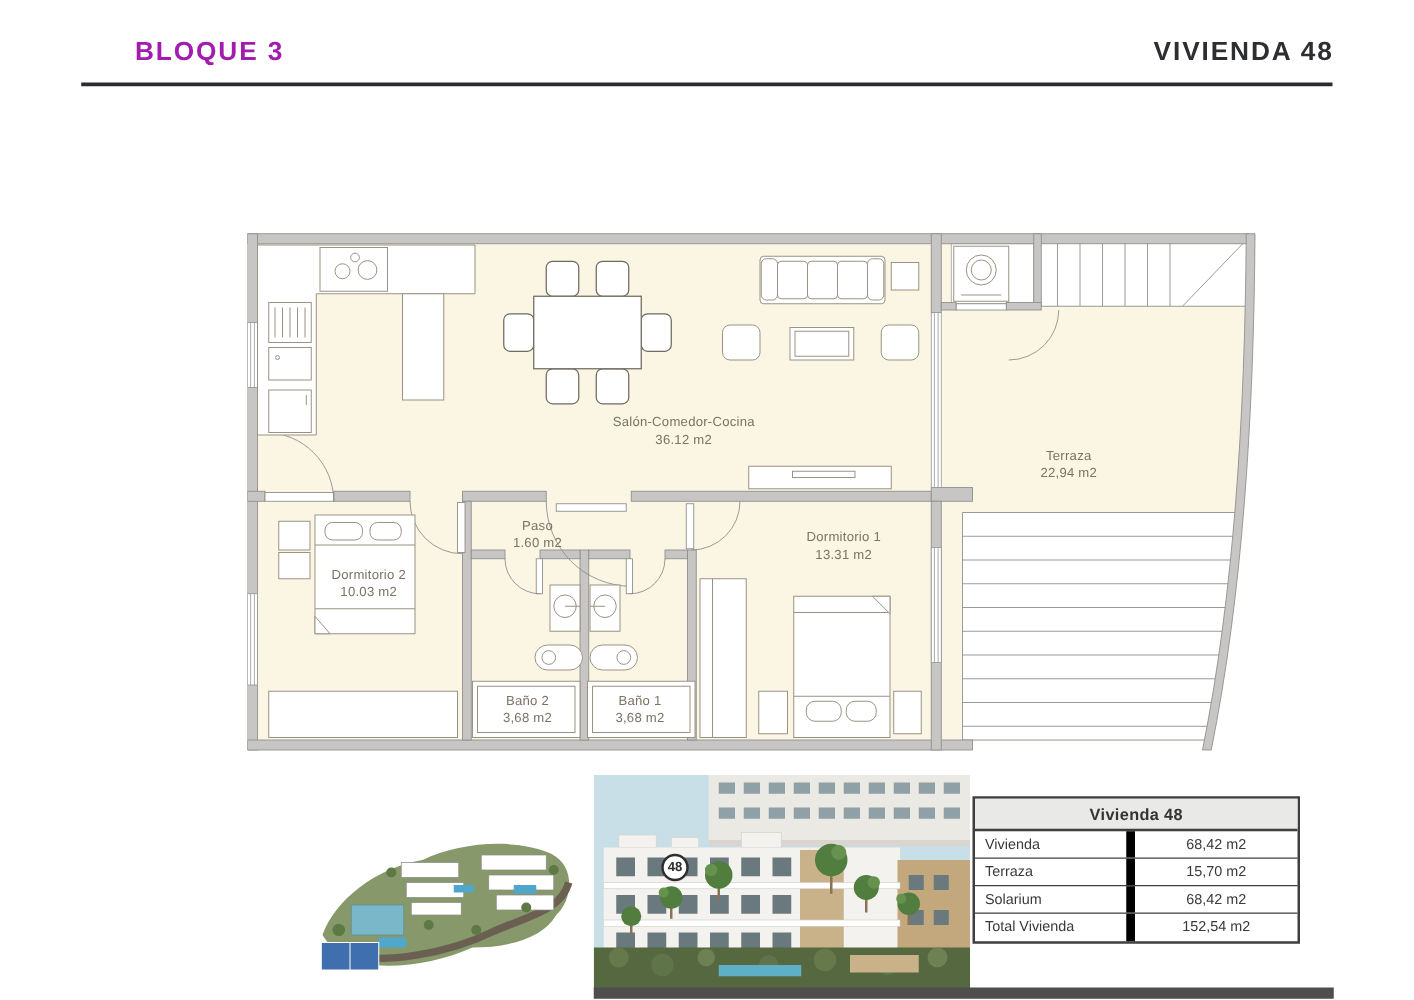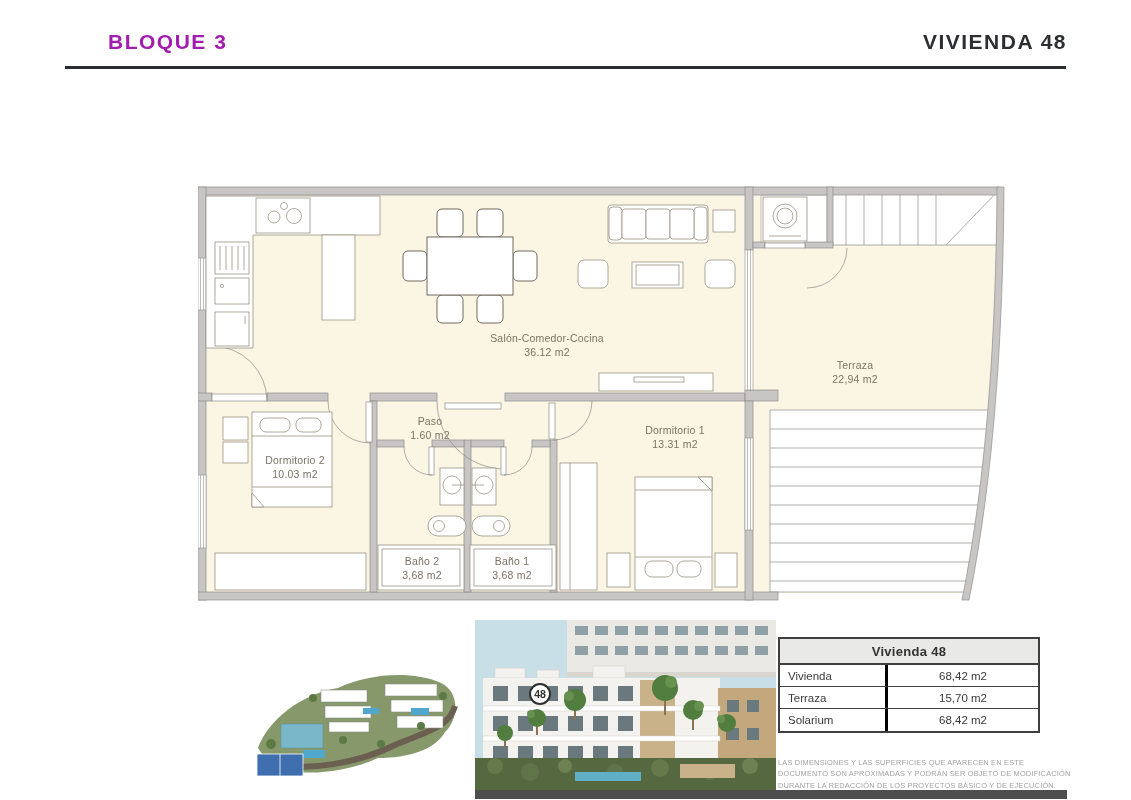--- a/index.html
+++ b/index.html
@@ -26,21 +26,21 @@
                 border-radius:50%; background:#fff; color:#2f2f2f; font-size:10.5px; font-weight:700;
                 text-align:center; line-height:18px; }
   .ground-bar { position:absolute; left:475px; top:790px; width:592px; height:9px; background:#4e4e4e; }
 
   
   .sum-table { position:absolute; left:778px; top:637px; width:262px; border:2px solid #3f3f3f; background:#fff; }
   .sum-head  { height:26px; background:#e9e9e7; border-bottom:2px solid #3f3f3f; text-align:center;
                font-size:13px; font-weight:700; color:#333; line-height:26px; letter-spacing:.3px; }
   .sum-row   { display:flex; height:22px; border-bottom:1px solid #3f3f3f; font-size:11.5px; color:#3a3a3a; }
   .sum-row:last-child { border-bottom:none; }
-  .sum-label { width:108px; border-right:3px solid #000000; padding-left:8px; line-height:22px; }
+  .sum-label { width:128px; border-right:7px solid #000000; padding-left:8px; line-height:22px; }
   .sum-value { flex:1; text-align:center; line-height:22px; }
 
   .disclaimer { position:absolute; left:778px; top:757px; width:294px; font-size:7.4px; line-height:1.55;
                 color:#a2a2a2; letter-spacing:.2px; text-transform:uppercase; }
 </style>
 </head>
 <body>
 
 <div class="page">
 
@@ -409,17 +409,20 @@
       <div class="sum-value">68,42 m2</div>
     </div>
     <div class="sum-row">
       <div class="sum-label">Terraza</div>
       <div class="sum-value">15,70 m2</div>
     </div>
     <div class="sum-row">
       <div class="sum-label">Solarium</div>
       <div class="sum-value">68,42 m2</div>
     </div>
+    <div class="sum-row">
+      <div class="sum-label">Total Vivienda</div>
+      <div class="sum-value">152,54 m2</div>
+    </div>
   </div>
 
-  <div class="disclaimer">LAS DIMENSIONES Y LAS SUPERFICIES QUE APARECEN EN ESTE DOCUMENTO SON APROXIMADAS Y PODRÁN SER OBJETO DE MODIFICACIÓN DURANTE LA REDACCIÓN DE LOS PROYECTOS BÁSICO Y DE EJECUCIÓN.</div>
 
 </div>
 
 </body></html>

